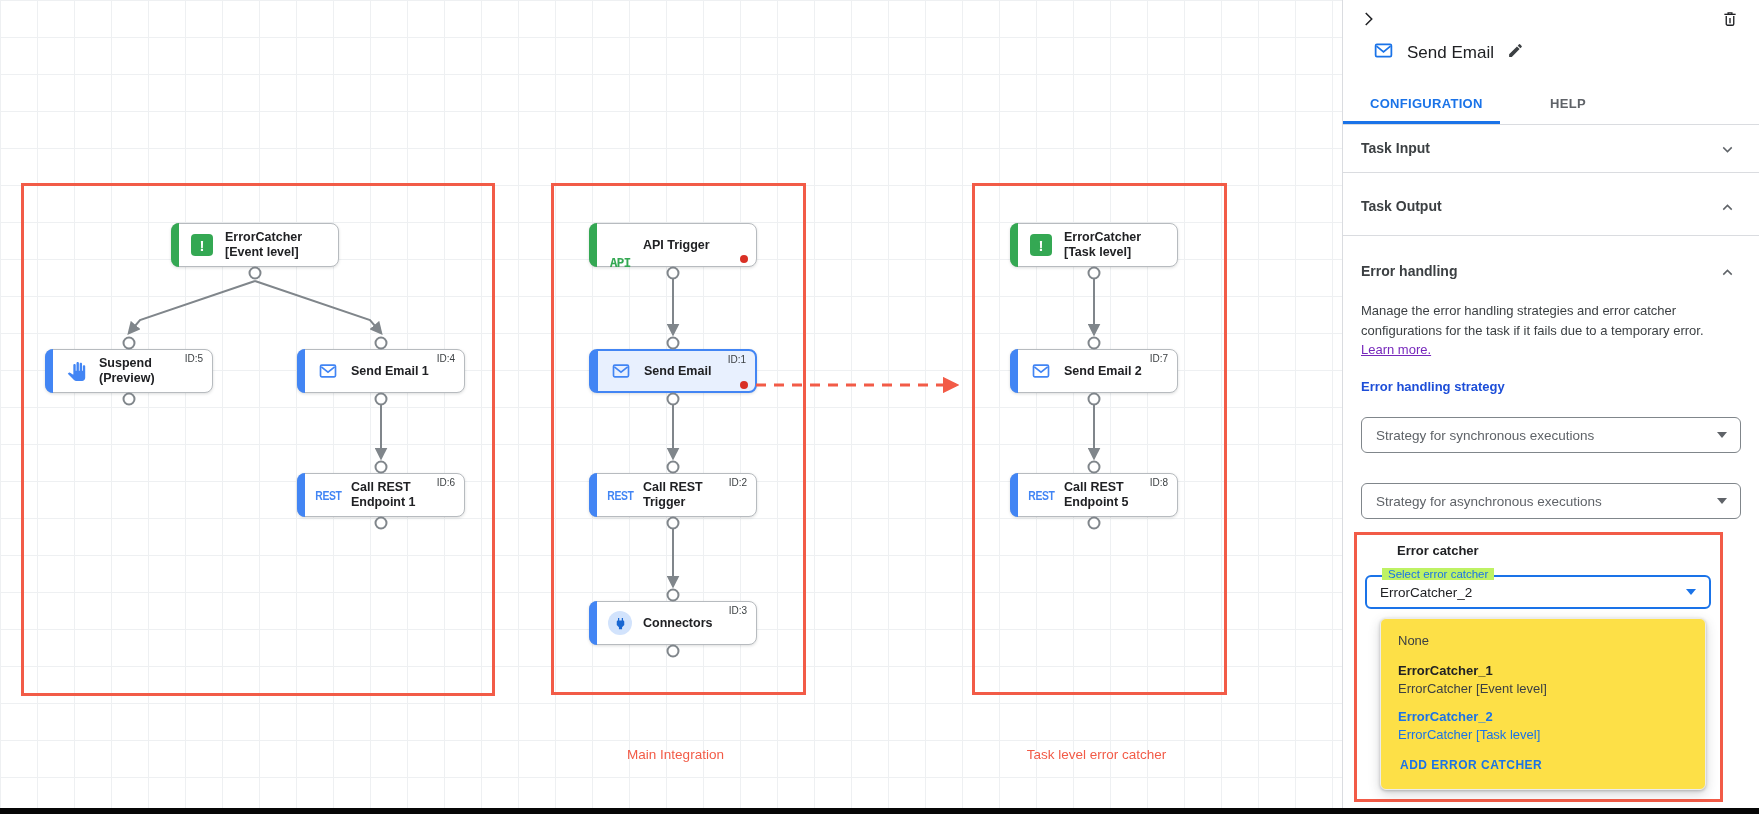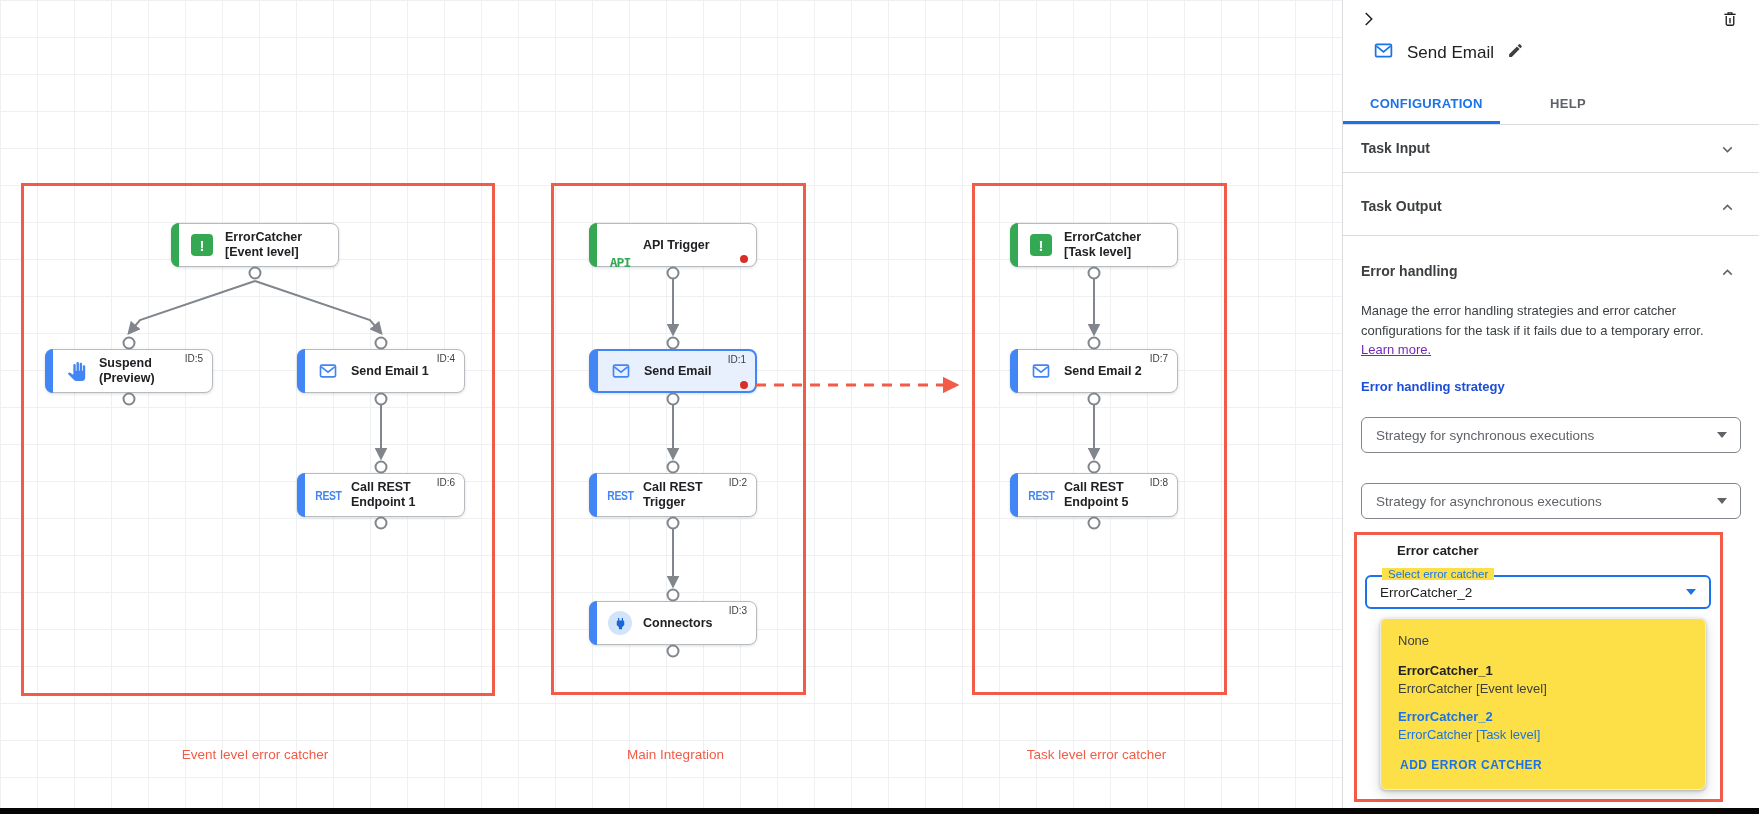--- a/index.html
+++ b/index.html
@@ -44,39 +44,38 @@
     box-sizing:border-box;display:flex;align-items:center;cursor:pointer;background:#fff;}
   .dd .ddtext{font-size:13.5px;color:#5f6368;margin-left:14px;flex:1;}
   .caret{width:0;height:0;border-left:5px solid transparent;border-right:5px solid transparent;
     border-top:6px solid #5f6368;margin-right:13px;}
   .caret.blue{border-top-color:#1a73e8;}
   .redrect{position:absolute;left:11px;top:532px;width:369px;height:270px;border:3px solid #f25b47;box-sizing:border-box;}
   .eclabel{position:absolute;left:9px;top:8px;font-size:13px;font-weight:bold;color:#202124;margin-left:31px;}
   .select{position:absolute;left:8px;top:40px;width:346px;height:34px;border:2px solid #1a73e8;border-radius:6px;
     box-sizing:border-box;background:#fff;display:flex;align-items:center;cursor:pointer;}
   .select .val{font-size:13.5px;color:#202124;margin-left:13px;flex:1;}
-  .floatlabel{position:absolute;top:-9px;left:15px;background:#fde047;padding:0 6px;font-size:11.5px;color:#1a73e8;}
+  .floatlabel{position:absolute;top:-9px;left:15px;background:#bef264;padding:0 6px;font-size:11.5px;color:#1a73e8;}
   .menu{position:absolute;left:23px;top:83px;width:326px;height:172px;background:#fde047;border-radius:6px;
     box-shadow:0 1px 3px rgba(60,64,67,.3),0 4px 12px rgba(60,64,67,.22);border:1px solid #ececec;box-sizing:border-box;}
   .mi{position:absolute;left:17px;font-size:13px;color:#3c4043;cursor:pointer;}
   .mi.t1{font-weight:bold;color:#202124;}
   .mi.bl{color:#1a73e8;} .mi.bl1{color:#1a73e8;font-weight:bold;}
   .addbtn{position:absolute;left:19px;top:139px;font-size:12px;font-weight:bold;letter-spacing:.5px;color:#1a73e8;cursor:pointer;}
   .bottombar{position:absolute;left:0;top:808px;width:1759px;height:6px;background:#060606;z-index:9;}
 </style>
 </head>
 <body>
 
 <div class="canvas">
 
   <div class="groupbox" style="left:21px;top:183px;width:468px;height:507px;"></div>
   <div class="groupbox" style="left:551px;top:183px;width:249px;height:506px;"></div>
   <div class="groupbox" style="left:972px;top:183px;width:249px;height:506px;"></div>
 
-  <div class="grouplabel" style="left:21px;top:747px;width:468px;">Event level error catcher</div>
   <div class="grouplabel" style="left:551px;top:747px;width:249px;">Main Integration</div>
   <div class="grouplabel" style="left:972px;top:747px;width:249px;">Task level error catcher</div>
 
   <div class="node" style="left:171px;top:223px;">
     <span class="bar green"></span>
     <span class="ic">
         <span class="ecicon">!</span>
       </span>
     <span class="lbl">
         <div>ErrorCatcher</div>

